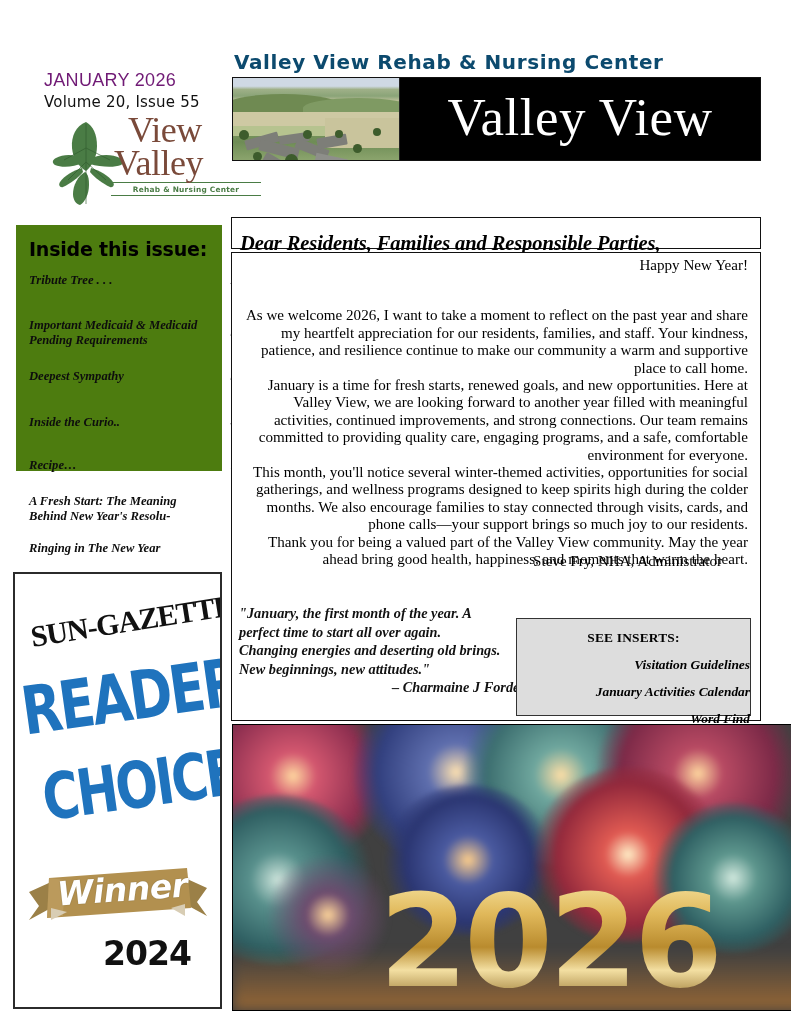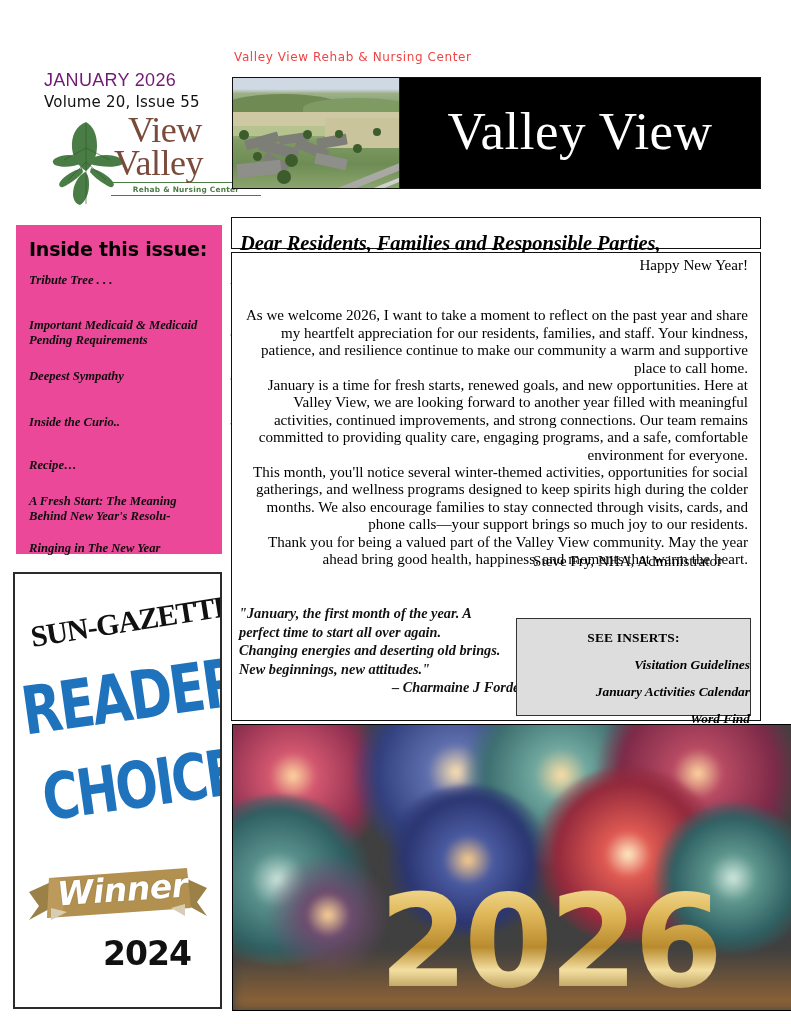--- a/index.html
+++ b/index.html
@@ -16,24 +16,25 @@
     font-family: "Liberation Serif", serif;
     color: #000;
   }
 
   
   #masthead-org-name {
     position: absolute;
     left: 234px;
     top: 50px;
     font-family: "DejaVu Sans", sans-serif;
-    font-size: 12px;
+    font-size: 20px;
     letter-spacing: 0.6px;
-    color: #ef4444;
+    color: #0c4a6e;
     white-space: nowrap;
+    font-weight: bold;
   }
 
   #issue-date {
     position: absolute;
     left: 44px;
     top: 70px;
     font-family: Liberation Sans, sans-serif;
     font-size: 18px;
     letter-spacing: 0.3px;
     color: #701a75;
@@ -92,21 +93,21 @@
     text-align: center;
     white-space: nowrap;
   }
 
   
   #banner {
     position: absolute;
     left: 232px;
     top: 77px;
     width: 529px;
-    height: 112px;
+    height: 84px;
     display: flex;
     border: 1px solid #111;
     box-sizing: border-box;
     background: #000;
   }
   #banner-photo {
     width: 166px;
     height: 100%;
     position: relative;
     overflow: hidden;
@@ -159,22 +160,22 @@
     line-height: 1;
     padding-bottom: 4px;
   }
 
   
   #toc-panel {
     position: absolute;
     left: 16px;
     top: 225px;
     width: 206px;
-    height: 329px;
-    background: #ec4899;
+    height: 246px;
+    background: #4d7c0f;
     box-sizing: border-box;
   }
   #toc-heading {
     position: absolute;
     left: 13px;
     top: 13px;
     font-family: "DejaVu Sans", sans-serif;
     font-weight: bold;
     font-size: 19px;
     letter-spacing: -0.2px;

